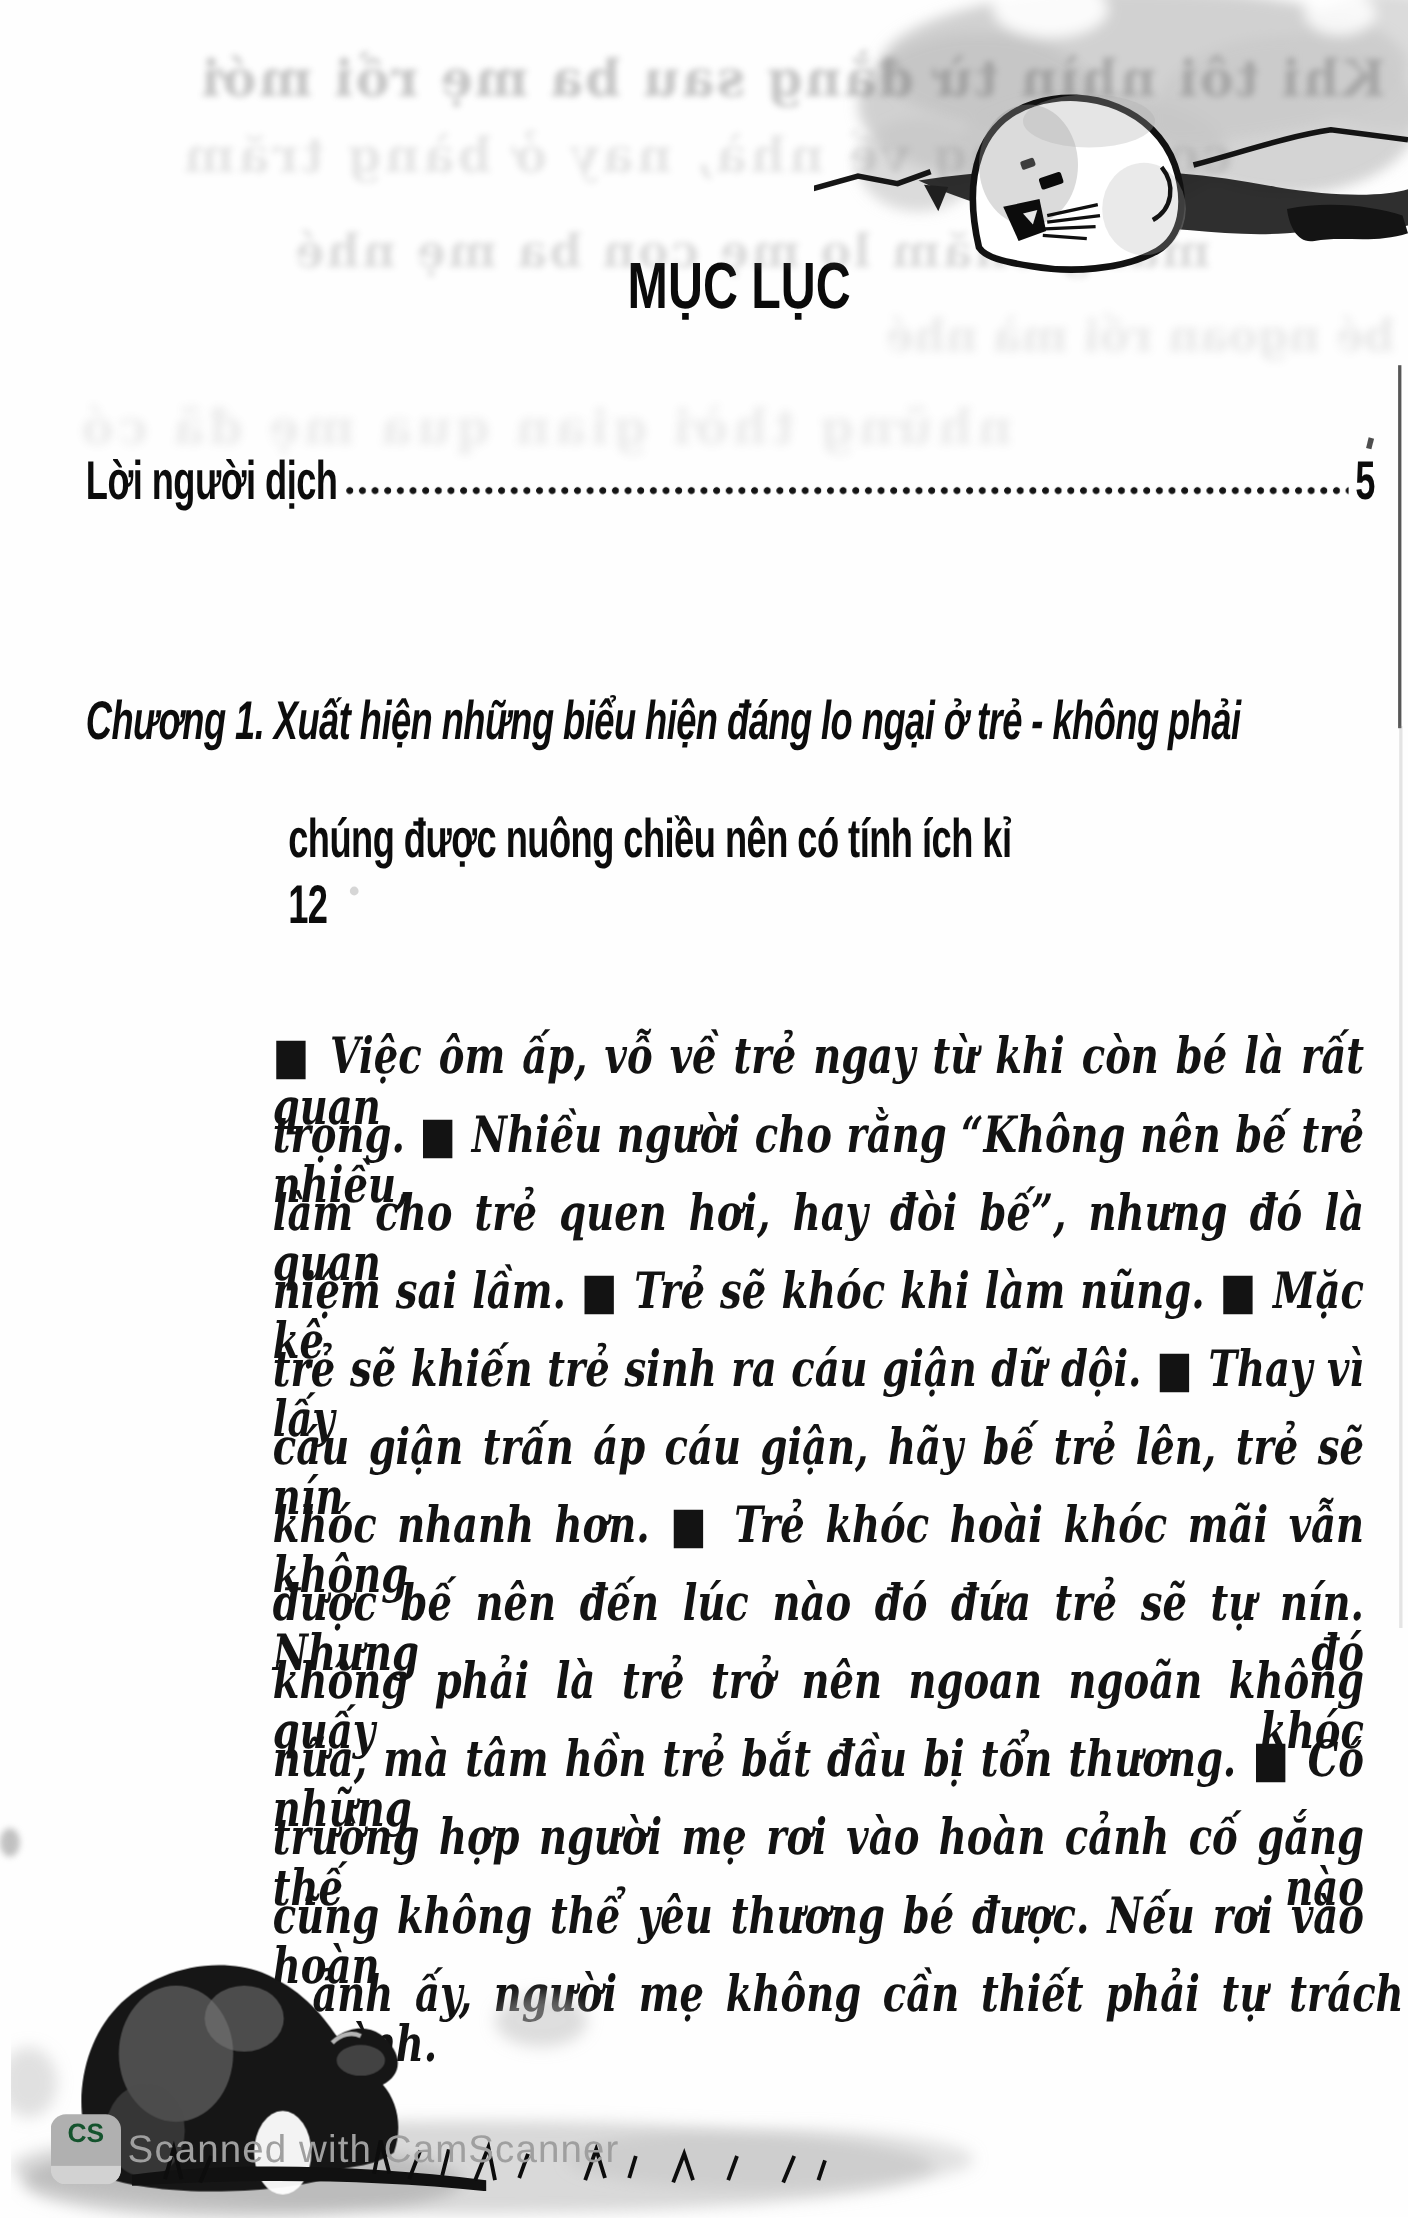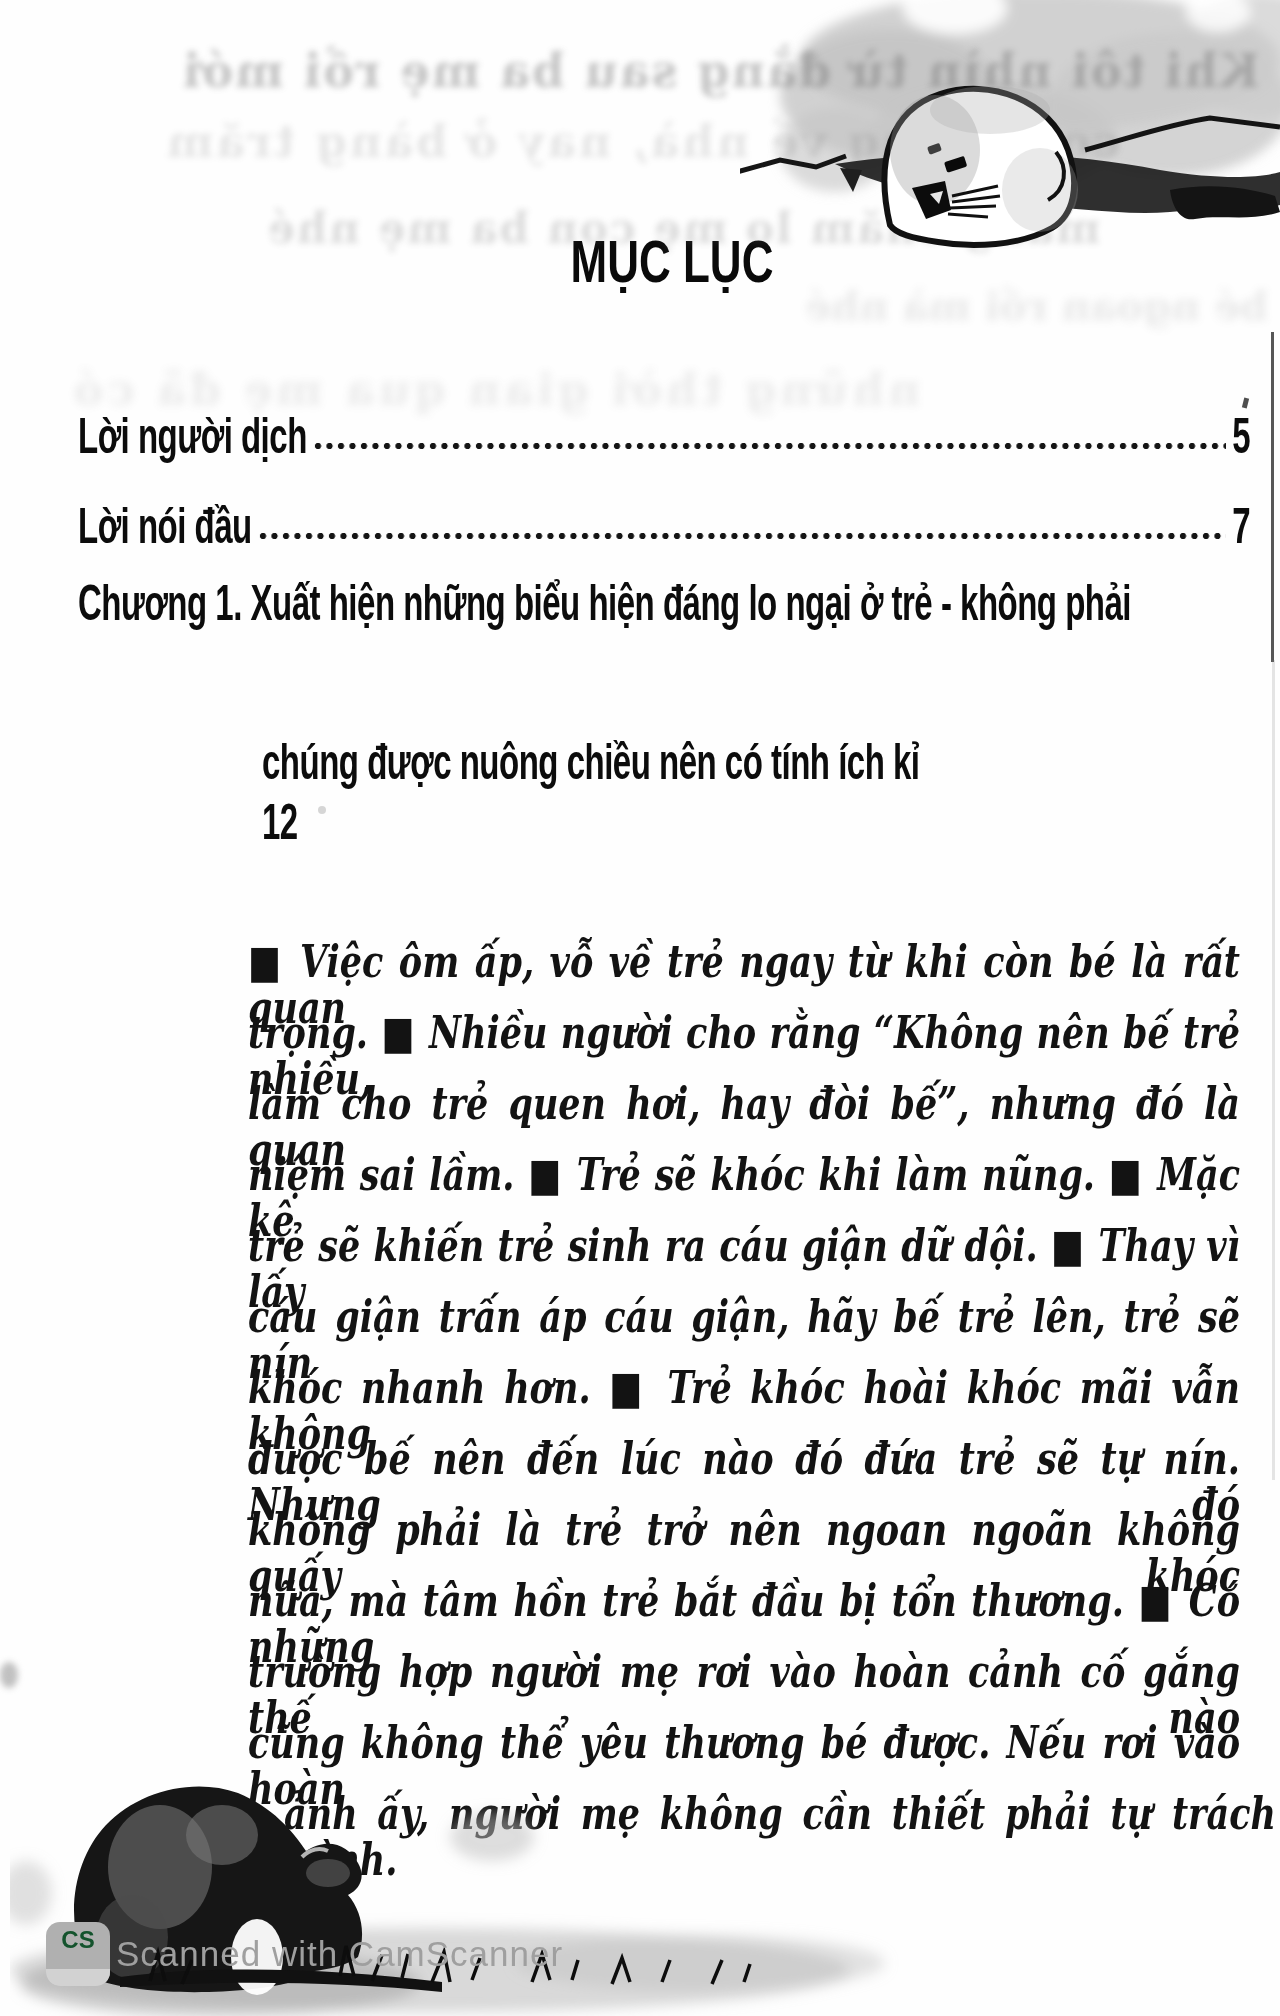--- a/index.html
+++ b/index.html
@@ -108,27 +108,22 @@
 
   <div class="title">
     <span class="tall">MỤC LỤC</span>
   </div>
 
   <div class="h row" style="left:78px;top:424px;width:1172px;">
     <span class="tall">Lời người dịch</span>
     <span class="leader"></span>
     <span class="pagenum"><span class="tall">5</span></span>
   </div>
-  <div class="h row" style="left:78px;top:514px;width:1172px;">
-    <span class="tall">Lời nói đầu</span>
-    <span class="leader"></span>
-    <span class="pagenum"><span class="tall">7</span></span>
-  </div>
 
-  <div class="h" style="left:78px;top:591px;">
+  <div class="h" style="left:78px;top:642px;font-style:italic;">
     <span class="tall">Chương 1. Xuất hiện những biểu hiện đáng lo ngại ở trẻ  - không phải</span>
   </div>
   <div class="h row" style="left:262px;top:750px;width:988px;flex-direction:column;">
     <span class="tall">chúng được nuông chiều nên có tính ích kỉ</span>
     <span class="leader"></span>
     <span class="pagenum"><span class="tall">12</span></span>
   </div>
 
 
   <div class="b" style="top:955px;">■ Việc ôm ấp, vỗ về trẻ ngay từ khi còn bé là rất quan</div>

